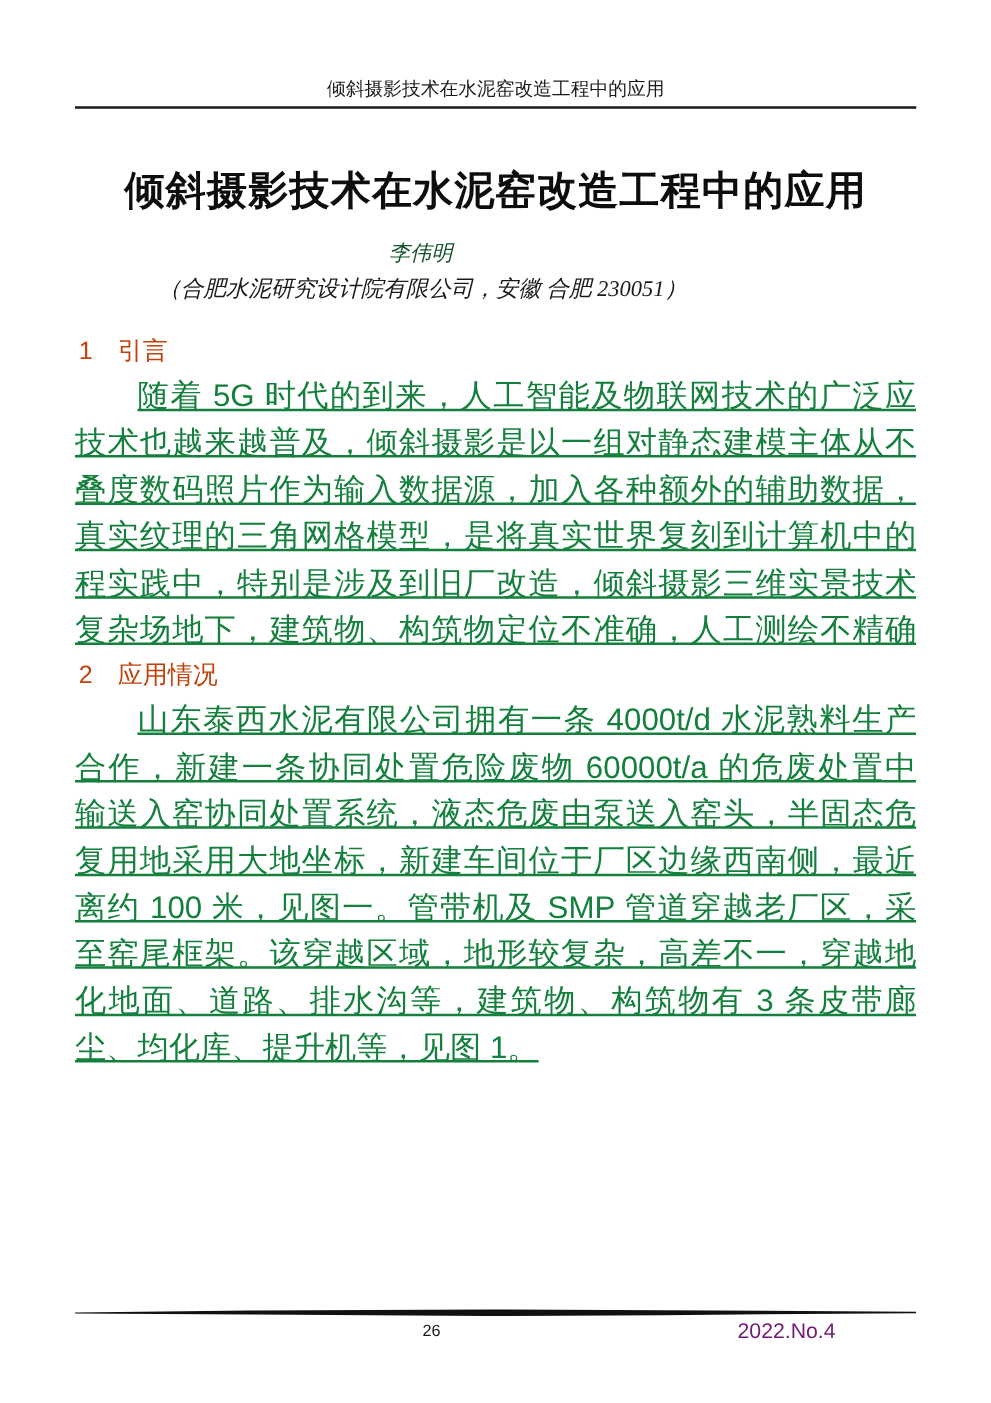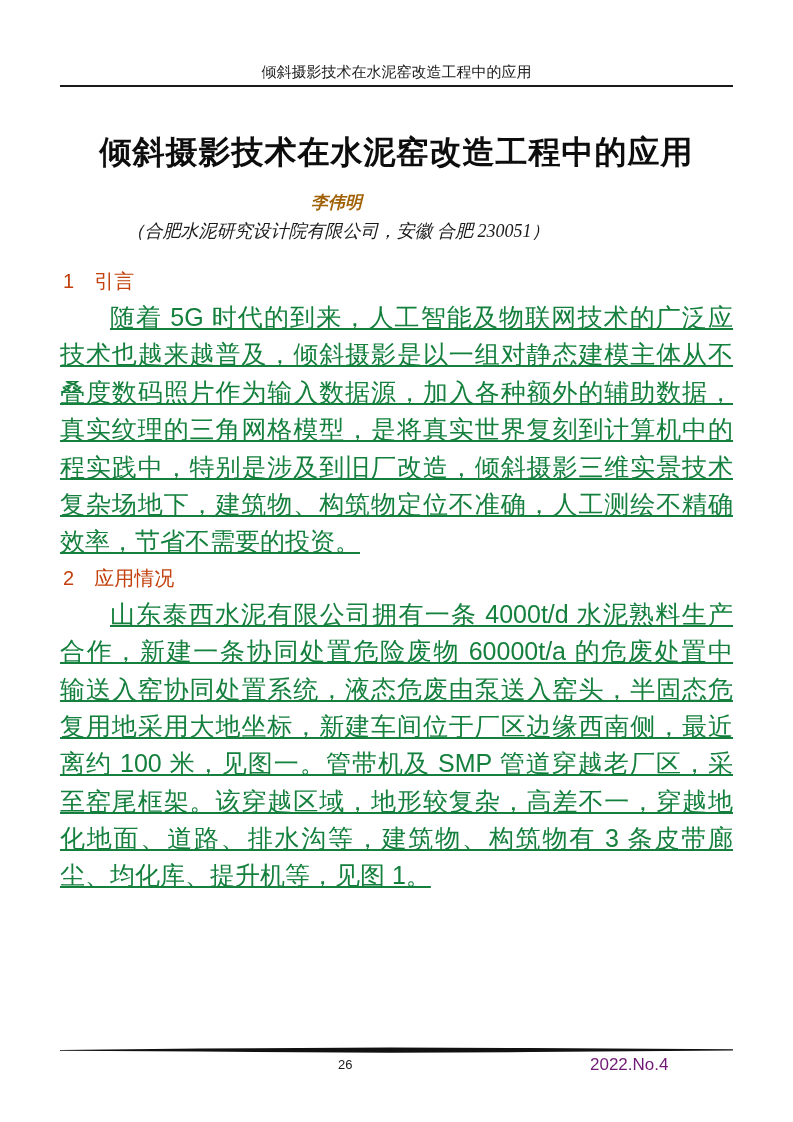--- a/index.html
+++ b/index.html
@@ -42,22 +42,21 @@
     color: #0d0d0d;
   }
   .article-author {
     position: absolute;
     top: 190px; left: 0; width: 673px;
     text-align: center;
     font-family: "Liberation Serif", serif;
     font-style: italic;
     font-size: 17px;
     line-height: 26px;
-    color: #a16207;
-    font-weight: bold;
+    color: #14532d;
   }
   .article-affiliation {
     position: absolute;
     top: 216px; left: 0; width: 676px;
     text-align: center;
     font-family: "Liberation Serif", serif;
     font-style: italic;
     font-size: 18px;
     line-height: 30px;
     color: #1a1a1a;
@@ -128,21 +127,20 @@
   <div class="article-affiliation">（合肥水泥研究设计院有限公司，安徽 合肥 230051）</div>
 
   <main class="article-body" id="article-body">
       <div class="section-heading"><span class="section-number">1</span><span>引言</span></div>
       <div class="para-line first">随着 5G 时代的到来，人工智能及物联网技术的广泛应用，倾斜摄影实景三维</div>
       <div class="para-line">技术也越来越普及，倾斜摄影是以一组对静态建模主体从不同的角度拍摄的高重</div>
       <div class="para-line">叠度数码照片作为输入数据源，加入各种额外的辅助数据，输出高分辨率的带有</div>
       <div class="para-line">真实纹理的三角网格模型，是将真实世界复刻到计算机中的一种技术手段。在工</div>
       <div class="para-line">程实践中，特别是涉及到旧厂改造，倾斜摄影三维实景技术的应用，能有效解决</div>
       <div class="para-line">复杂场地下，建筑物、构筑物定位不准确，人工测绘不精确等问题，能提高设计</div>
-      <div class="para-line last">效率，节省不需要的投资。</div>
       <div class="section-heading"><span class="section-number">2</span><span>应用情况</span></div>
       <div class="para-line first">山东泰西水泥有限公司拥有一条 4000t/d 水泥熟料生产线，该公司与东正环保</div>
       <div class="para-line">合作，新建一条协同处置危险废物 60000t/a 的危废处置中心，项目采用了“三态”</div>
       <div class="para-line">输送入窑协同处置系统，液态危废由泵送入窑头，半固态危废由 SMP 系统送入窑</div>
       <div class="para-line">复用地采用大地坐标，新建车间位于厂区边缘西南侧，最近点离窑尾框架直线距</div>
       <div class="para-line">离约 100 米，见图一。管带机及 SMP 管道穿越老厂区，采用大弧度转弯爬高输送</div>
       <div class="para-line">至窑尾框架。该穿越区域，地形较复杂，高差不一，穿越地面有斜坡、绿地、硬</div>
       <div class="para-line">化地面、道路、排水沟等，建筑物、构筑物有 3 条皮带廊道、卫生间、窑尾袋收</div>
       <div class="para-line last">尘、均化库、提升机等，见图 1。</div>
     </main>

